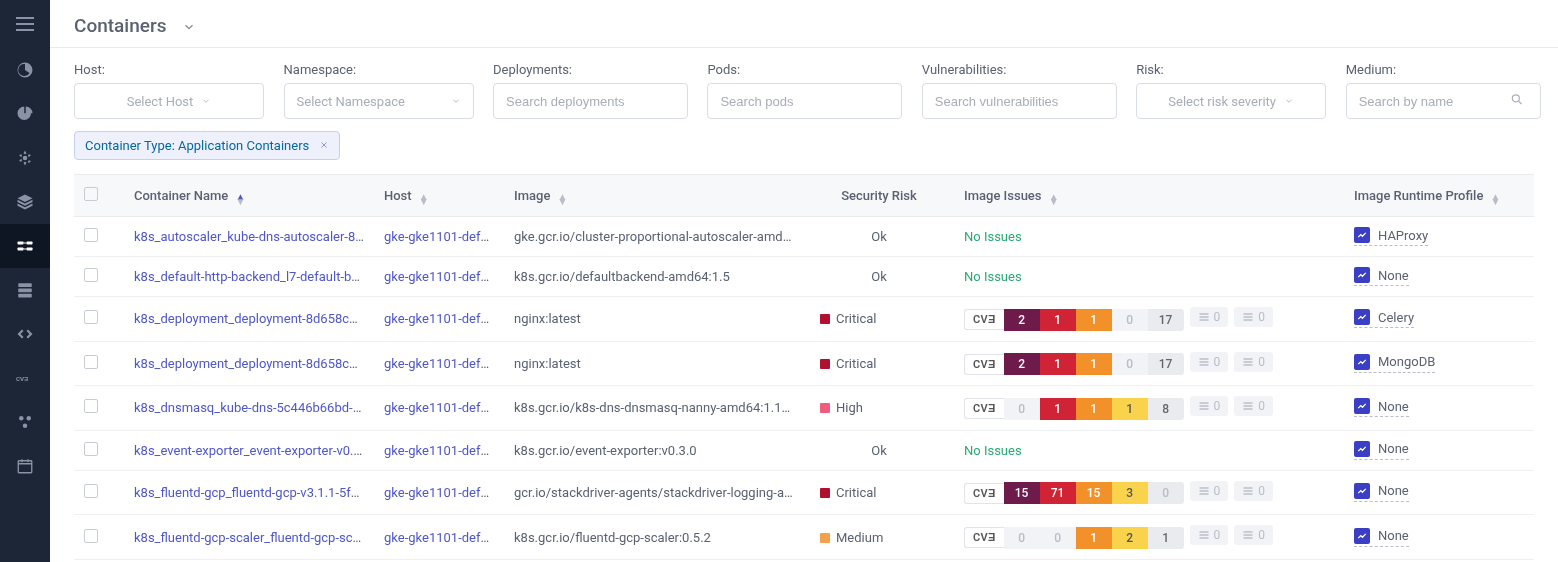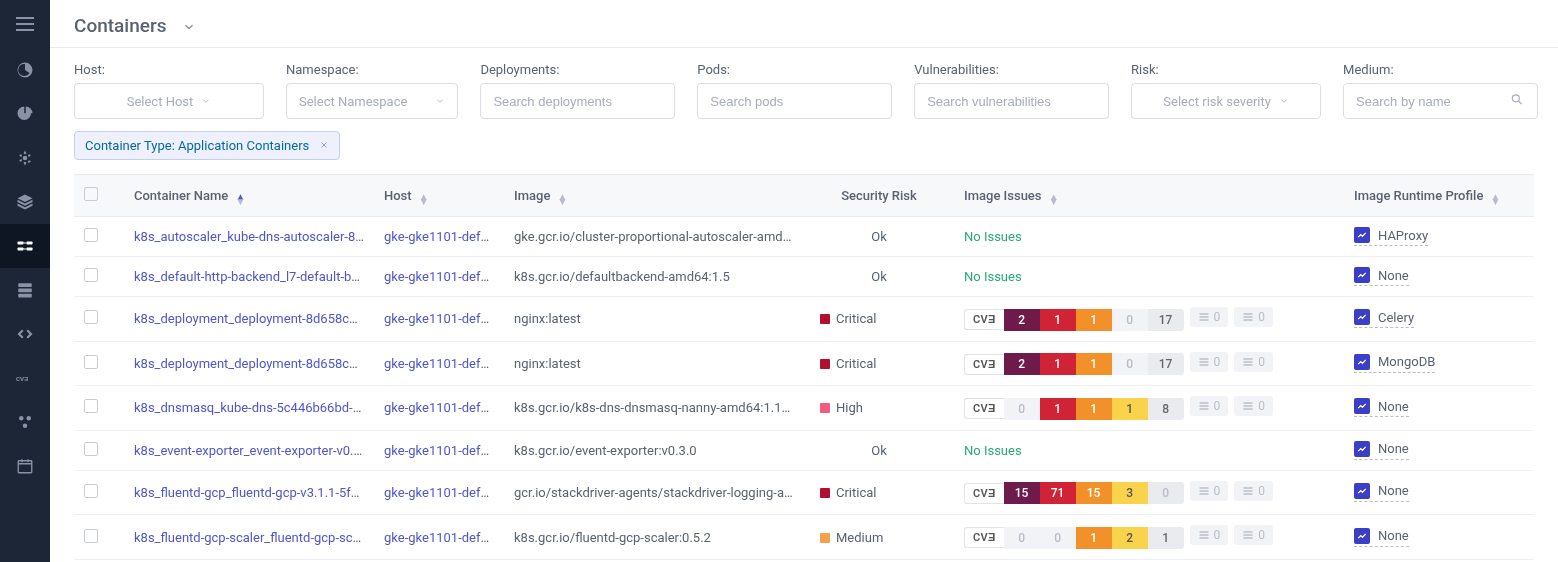--- a/index.html
+++ b/index.html
@@ -21,21 +21,21 @@
 .chev { color: #888; }
 
 
 .filters { padding: 14px 24px 6px; display: flex; gap: 26px; flex-wrap: nowrap; }
 .filter-group { display: flex; flex-direction: column; gap: 6px; min-width: 0; }
 .filter-label { font-size: 13px; color: #5a6272; }
 .select, .input { height: 36px; border: 1px solid #d9dde4; border-radius: 4px; padding: 0 12px; font-size: 13px; color: #333; background: #fff; display: flex; align-items: center; justify-content: space-between; gap: 8px; }
 .select .ph, .input::placeholder { color: #a8adb8; }
 .input { outline: none; }
 .sel-190 { width: 190px; justify-content: center; }
-.sel-200 { width: 172px; }
+.sel-200 { width: 190px; }
 .sel-195 { width: 195px; }
 .search-wrap { position: relative; }
 .search-wrap .input { width: 195px; padding-right: 32px; }
 .search-icon-btn { position: absolute; right: 10px; top: 50%; transform: translateY(-50%); color: #a8adb8; }
 
 
 .pill-row { padding: 6px 24px 14px; }
 .pill { display: inline-flex; align-items: center; gap: 10px; background: #eef0fb; border: 1px solid #c8cef0; color: #0369a1; font-size: 13px; padding: 6px 10px; border-radius: 4px; }
 .pill .x { cursor: pointer; color: #7f86d6; }
 

